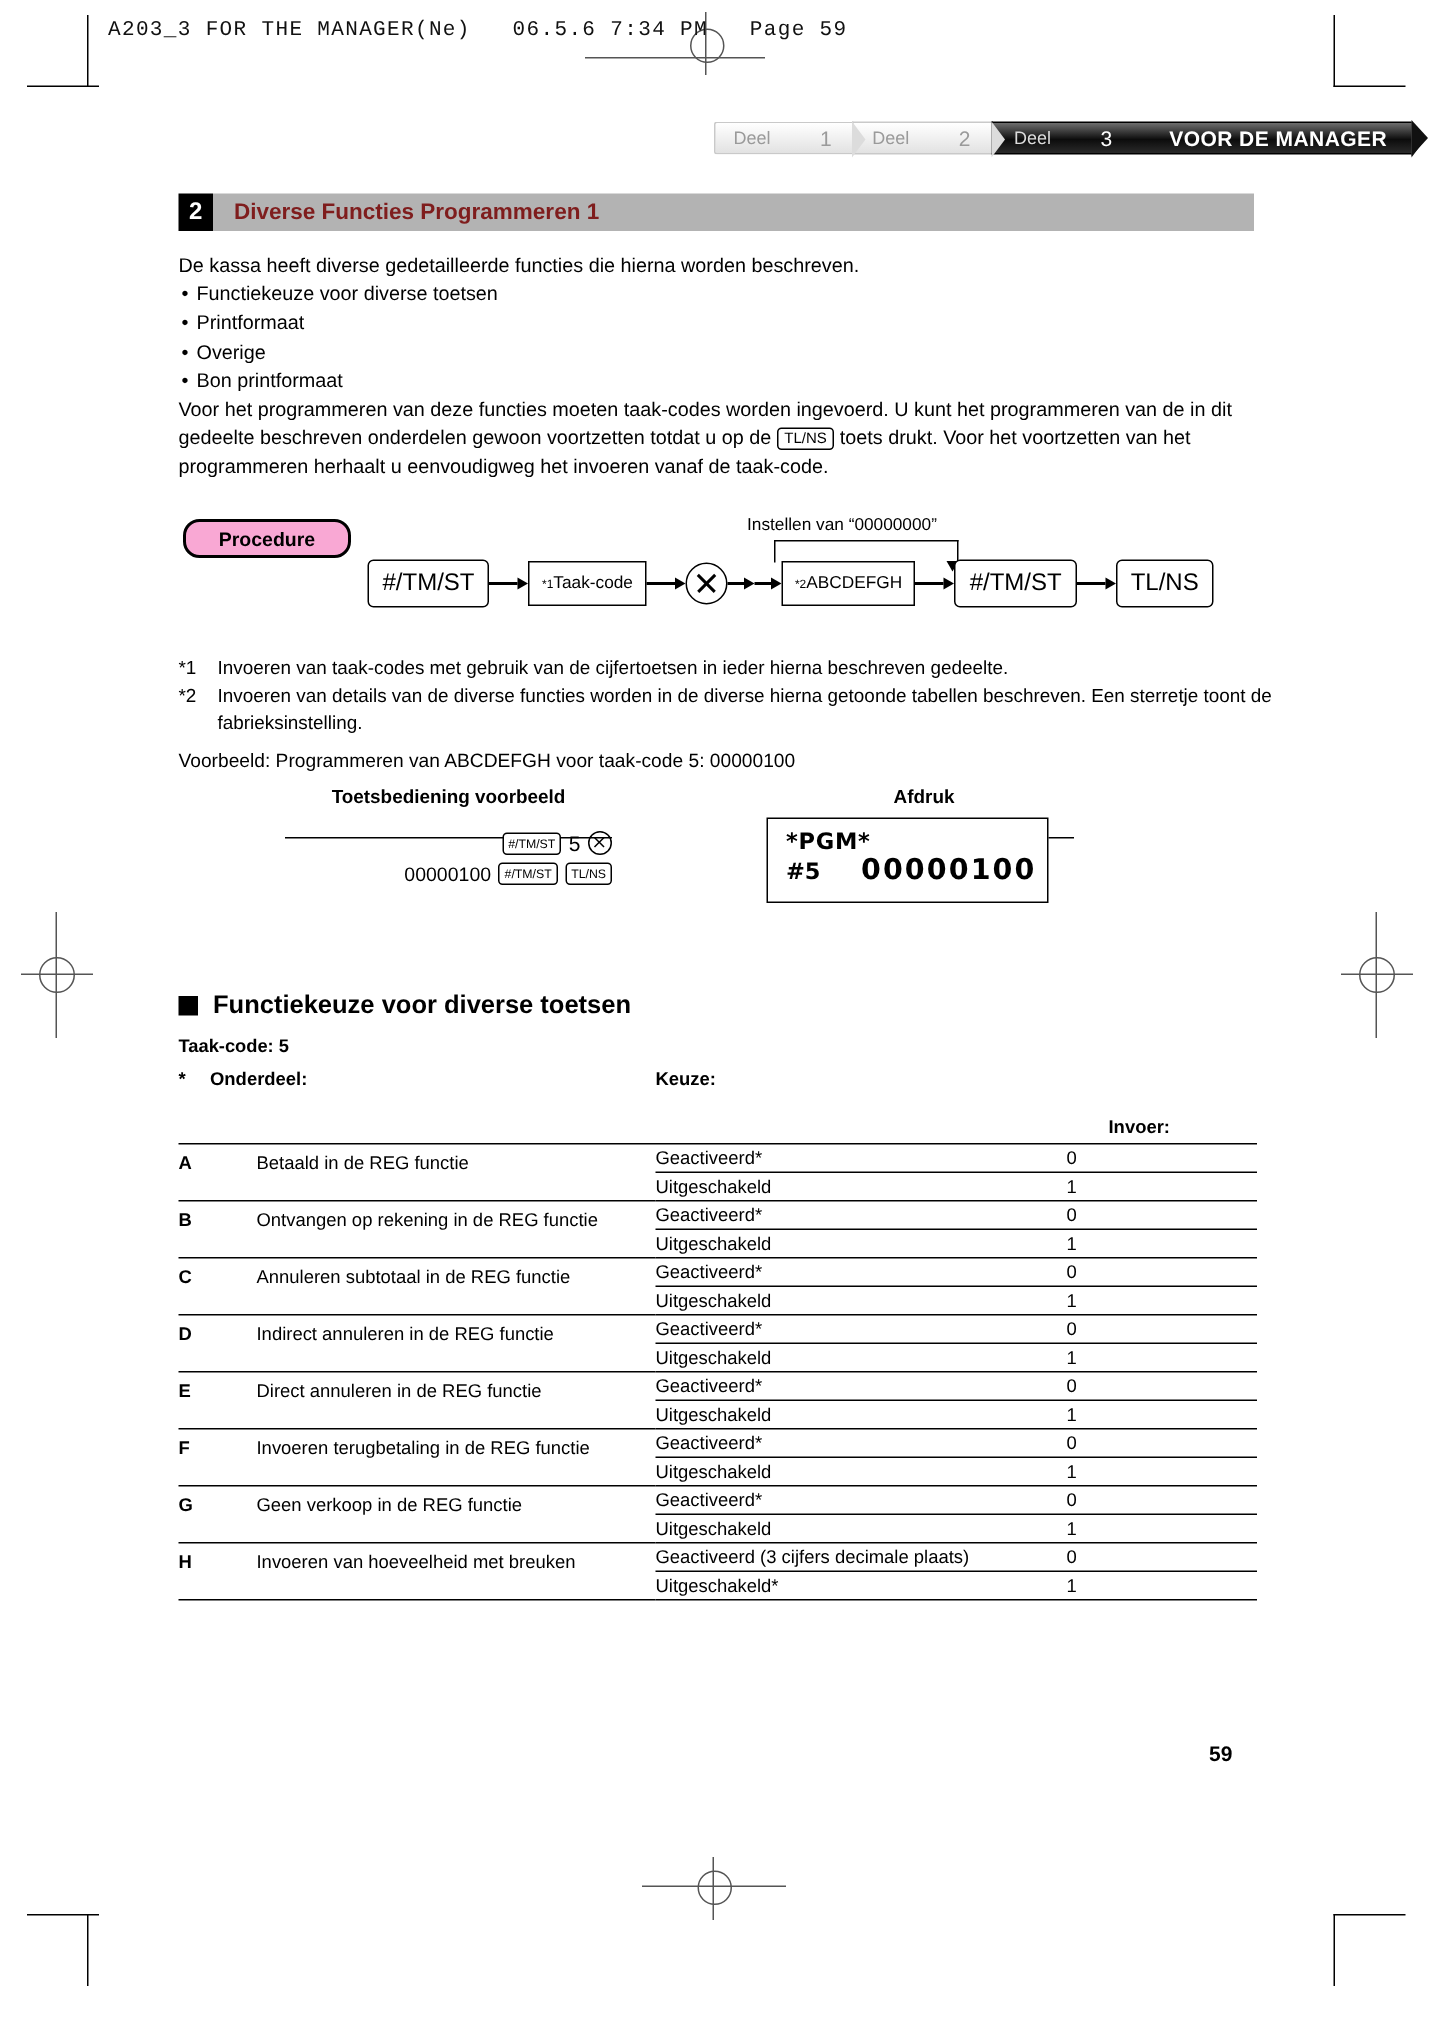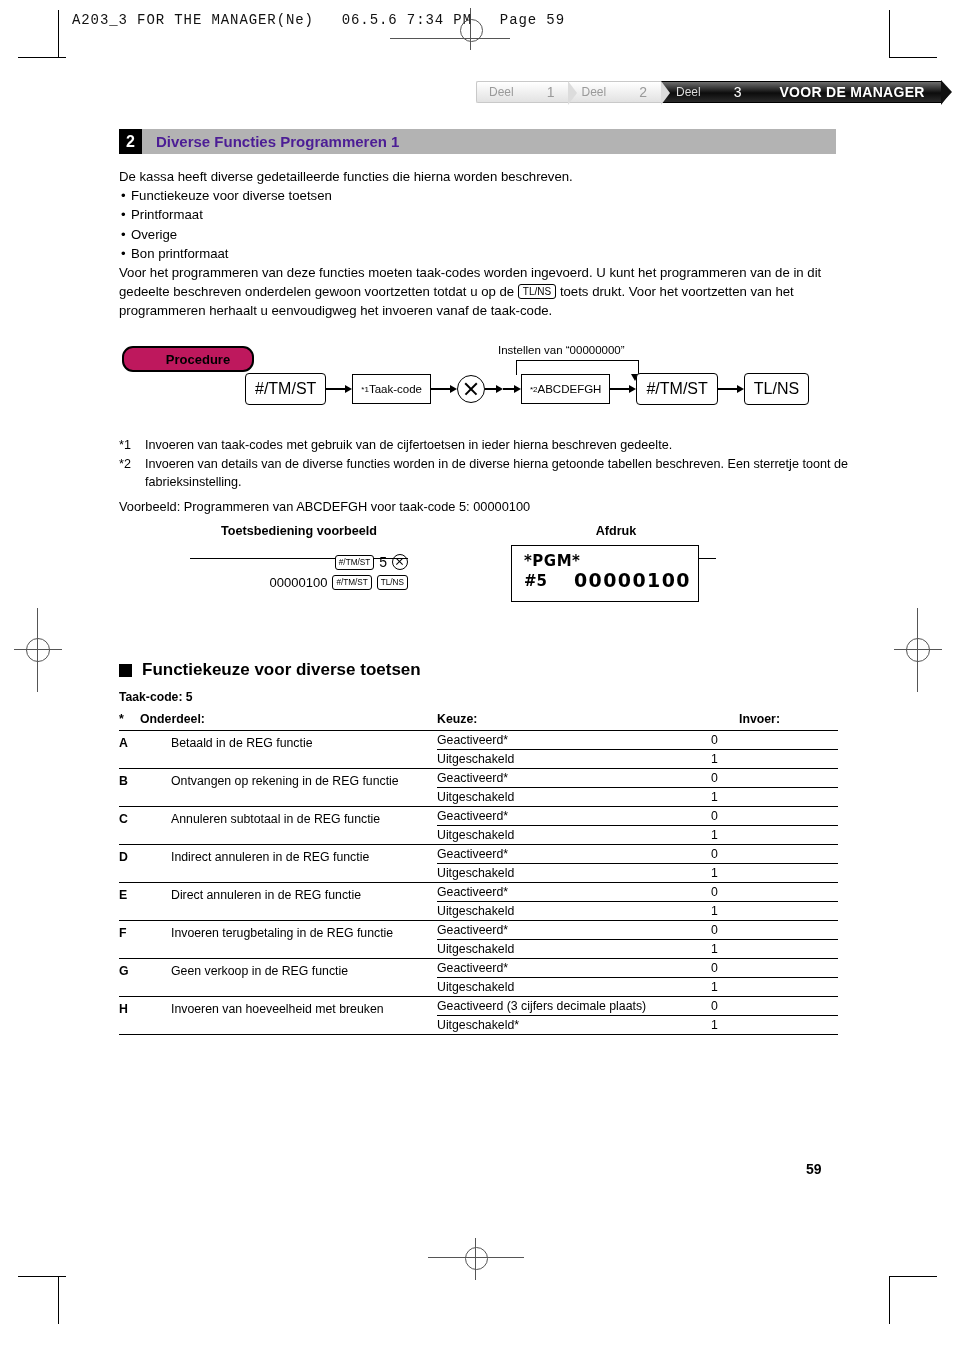--- a/index.html
+++ b/index.html
@@ -56,41 +56,41 @@
   }
 
   
   .banner{position:absolute;left:119px;top:129px;width:717px;height:25px;display:flex;align-items:stretch;}
   .banner .sq{
     width:23px;background:#000;color:#fff;font-weight:bold;font-size:16px;
     display:flex;align-items:center;justify-content:center;
   }
   .banner .bar{
     flex:1;background:#b3b3b3;display:flex;align-items:center;
-    padding-left:14px;font-weight:bold;font-size:15px;color:#4c1d95;
+    padding-left:14px;font-weight:bold;font-size:15px;color:#7f1d1d;
   }
 
   
   .body-text{position:absolute;left:119px;top:167px;width:720px;font-size:13.2px;line-height:19.2px;}
   .bullets{margin:0;padding:0;list-style:none;}
   .bullets li{padding-left:12px;position:relative;}
   .bullets li::before{content:"•";position:absolute;left:2px;}
   .para{margin-top:0px;}
 
   .keycap{
     display:inline-block;border:1px solid #000;border-radius:3px;
     padding:0px 4px;font-size:10px;line-height:13px;vertical-align:1px;background:#fff;
   }
 
   
   .proc-badge{
     position:absolute;left:122px;top:346px;width:108px;height:22px;
-    background:#be185d;border:2px solid #000;border-radius:11px;
+    background:#f9a8d4;border:2px solid #000;border-radius:11px;
     display:flex;align-items:center;justify-content:center;
-    font-weight:bold;font-size:13px;padding-left:20px;
+    font-weight:bold;font-size:13px;
   }
   .flow{position:absolute;left:245px;top:373px;display:flex;align-items:center;}
   .fbox{
     border:1px solid #000;background:#fff;display:flex;align-items:center;
     justify-content:center;height:28px;padding:0 8px;font-size:11.5px;white-space:nowrap;
   }
   .fbox.big{font-size:16px;border-radius:4px;height:30px;padding:0 9px;}
   .sup{font-size:8px;vertical-align:5px;}
   .arrow{display:flex;align-items:center;width:26px;height:10px;position:relative;}
   .arrow .ln{height:1.6px;background:#000;flex:1;}
@@ -166,21 +166,21 @@
   .taakcode{position:absolute;left:119px;top:690px;font-weight:bold;font-size:12.2px;}
 
   
   .tbl{position:absolute;left:119px;top:712px;width:719px;font-size:12.3px;}
   .thead{display:flex;font-weight:bold;padding-bottom:4px;border-bottom:1.5px solid #000;}
   .c-star{width:21px;flex:none;}
   .c-let{width:52px;flex:none;}
   .c-item{width:245px;flex:none;}
   .c-ch{width:274px;flex:none;}
   .c-in{flex:1;text-align:center;}
-  .thead .c-in{text-align:left;padding-left:28px;}
+  .thead .c-in{text-align:left;padding-left:28px;margin-top:32px;}
 
   .grp{display:flex;}
   .grp .left{width:318px;flex:none;display:flex;border-bottom:1px solid #000;}
   .grp .left .c-let{padding-top:5px;font-weight:bold;}
   .grp .left .c-item{padding-top:5px;}
   .grp .right{flex:1;}
   .opt{display:flex;border-bottom:1px solid #000;height:18px;align-items:center;}
   .opt .ch{width:274px;flex:none;}
   .opt .in{flex:1;text-align:center;padding-right:120px;}
   .grp.last .left,.grp.last .opt:last-child{border-bottom:1.5px solid #000;}

